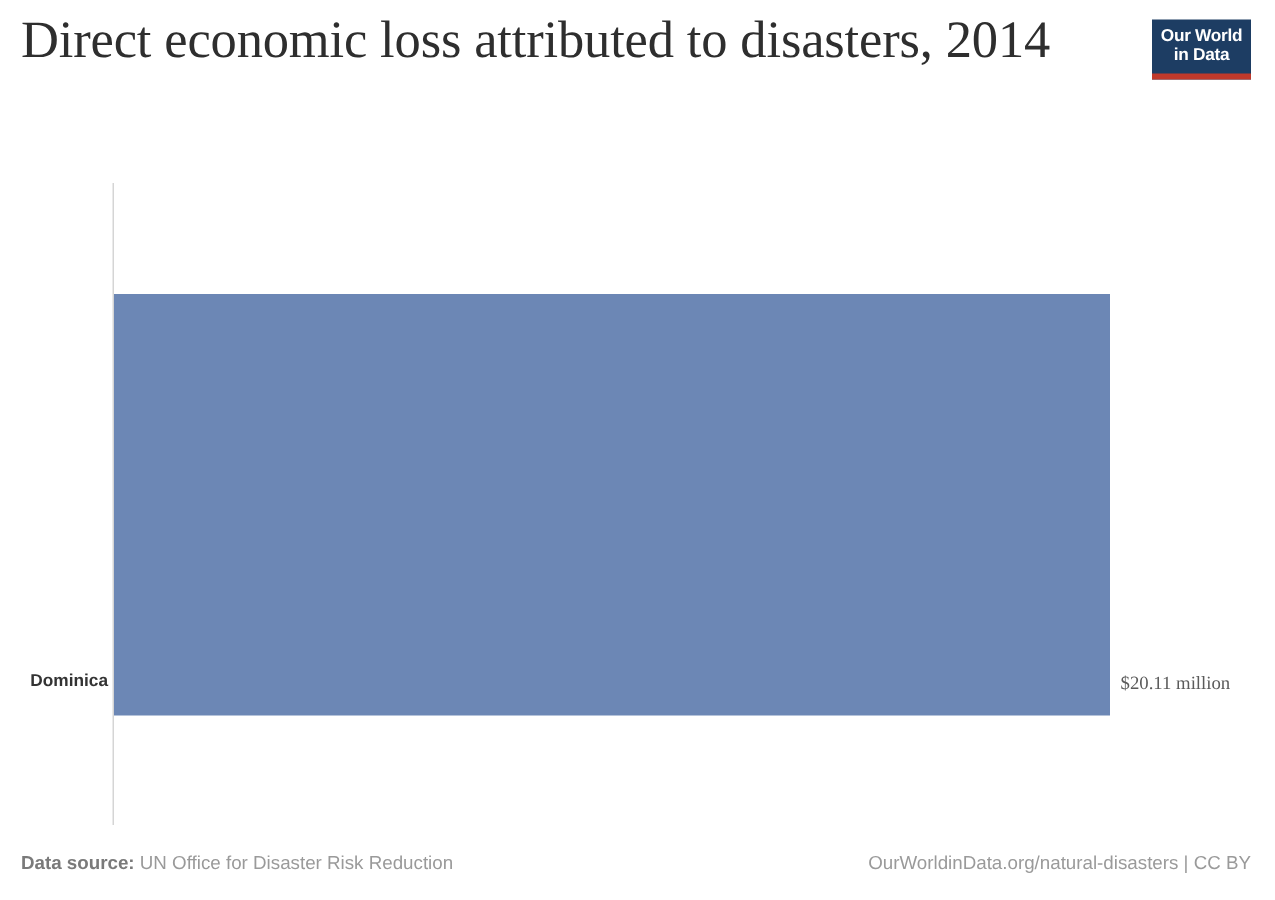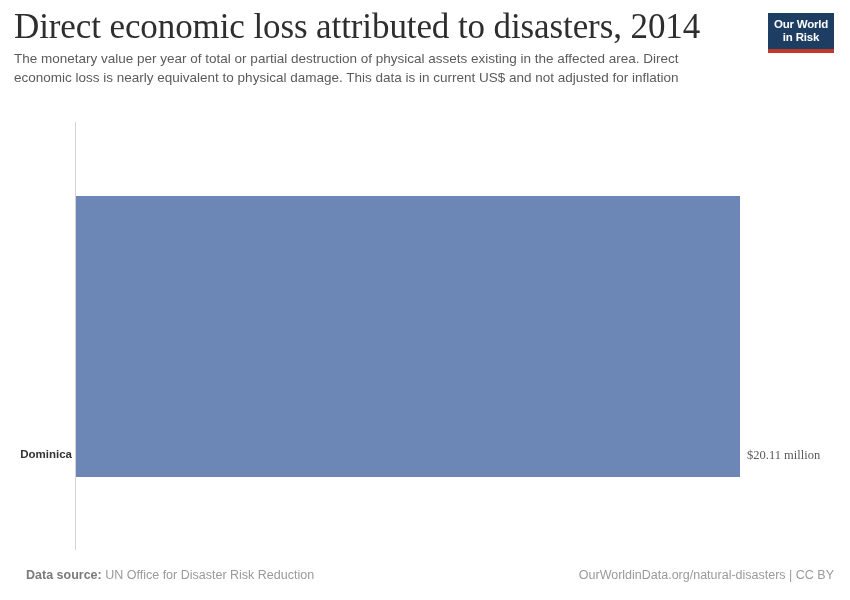--- a/index.html
+++ b/index.html
@@ -128,21 +128,20 @@
     height: 42px;
   }
   #footer-source {
     position: absolute;
     left: 14px;
     top: 10px;
     font-family: "Liberation Sans", sans-serif;
     font-size: 12.5px;
     color: #9a9a9a;
     white-space: nowrap;
-    margin-left: 12px;
   }
   #footer-source-label {
     font-weight: 700;
     color: #7a7a7a;
   }
   #footer-source-value {
     font-weight: 400;
     color: #9a9a9a;
   }
   #footer-link {
@@ -154,25 +153,24 @@
     color: #9a9a9a;
     white-space: nowrap;
     margin-left: 26px;
   }
 </style>
 </head>
 <body>
 
 <div id="header">
   <div id="chart-title">Direct economic loss attributed to disasters, 2014</div>
-  <div id="chart-subtitle">The monetary value per year of total or partial destruction of physical assets existing in the affected area. Direct economic loss is nearly equivalent to physical damage. This data is in current US$ and not adjusted for inflation</div>
 
   <div id="owid-logo">
     <span class="owid-logo-line">Our World</span>
-    <span class="owid-logo-line">in Risk</span>
+    <span class="owid-logo-line">in Data</span>
   </div>
 </div>
 
 <div id="plot-area">
   <div id="y-axis-line"></div>
 
   <div class="bar-row">
     <div class="bar-category-label" style="left: 0px; top: 330px; width: 72px;">Dominica</div>
 
     <div class="bar-rect" style="left: 76px; top: 78px; width: 664px; height: 281px;"></div>

